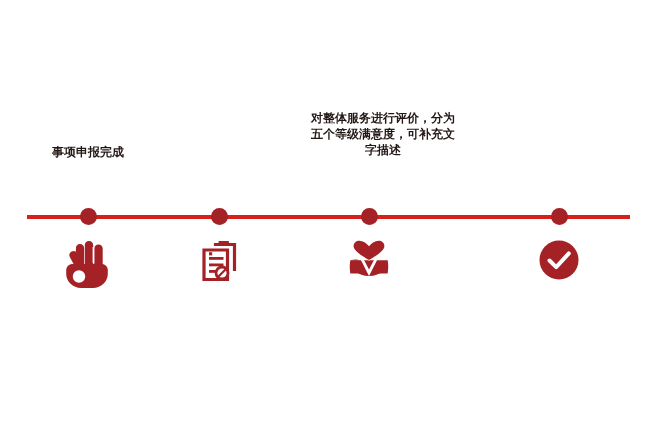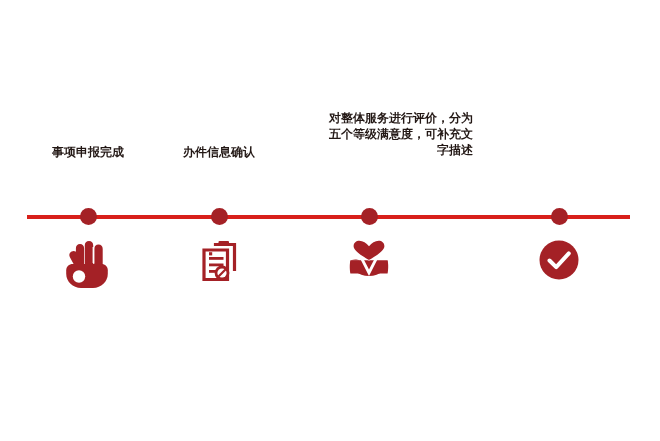--- a/index.html
+++ b/index.html
@@ -51,21 +51,21 @@
     color: #231815;
     line-height: 16px;
     white-space: pre-line;
     letter-spacing: 0px;
   }
   .step-label.centered {
     text-align: center;
     transform: translateX(-50%);
   }
   .step-label.leading {
-    text-align: right;
+    text-align: center;
   }
 
   
   .step-icon {
     position: absolute;
     top: 238px;
     width: 48px;
     height: 50px;
     margin-left: -24px;
     display: flex;
@@ -101,21 +101,20 @@
 
         <path d="M8.0 26.0 l28.5 0 c3.6 0 6.3 2.6 6.3 6.3 l0 3.5 c0 7.9 -6.6 14.2 -14.8 14.2 l-12.0 0 c-8.2 0 -14.8 -6.3 -14.8 -14.2 l0 -3.5 c0 -3.7 2.7 -6.3 6.8 -6.3 z"></path>
 
         <circle cx="14.0" cy="38.5" r="6.2" fill="#ffffff"></circle>
 
         <rect x="27.6" y="9.0" width="1.6" height="16" fill="#ffffff"></rect>
       </g>
     </svg>
   </div>
 
-  <div class="step-label centered" style="left:219px; top:144px; width:180px;">办件信息确认</div>
 
   <div class="node-dot" style="left:219px;"></div>
 
   <div class="step-icon" style="left:219px;">
     <svg width="42" height="48" viewBox="0 0 42 48" aria-hidden="true">
       <g fill="none" stroke="#a42126" stroke-width="3.2">
 
         <path d="M17.5 6.5 L36.5 6.5 L36.5 31.5" stroke-linecap="square"></path>
 
         <path d="M6.0 12.0 L29.5 12.0 L29.5 41.5 L6.0 41.5 Z" stroke-linejoin="miter"></path>

